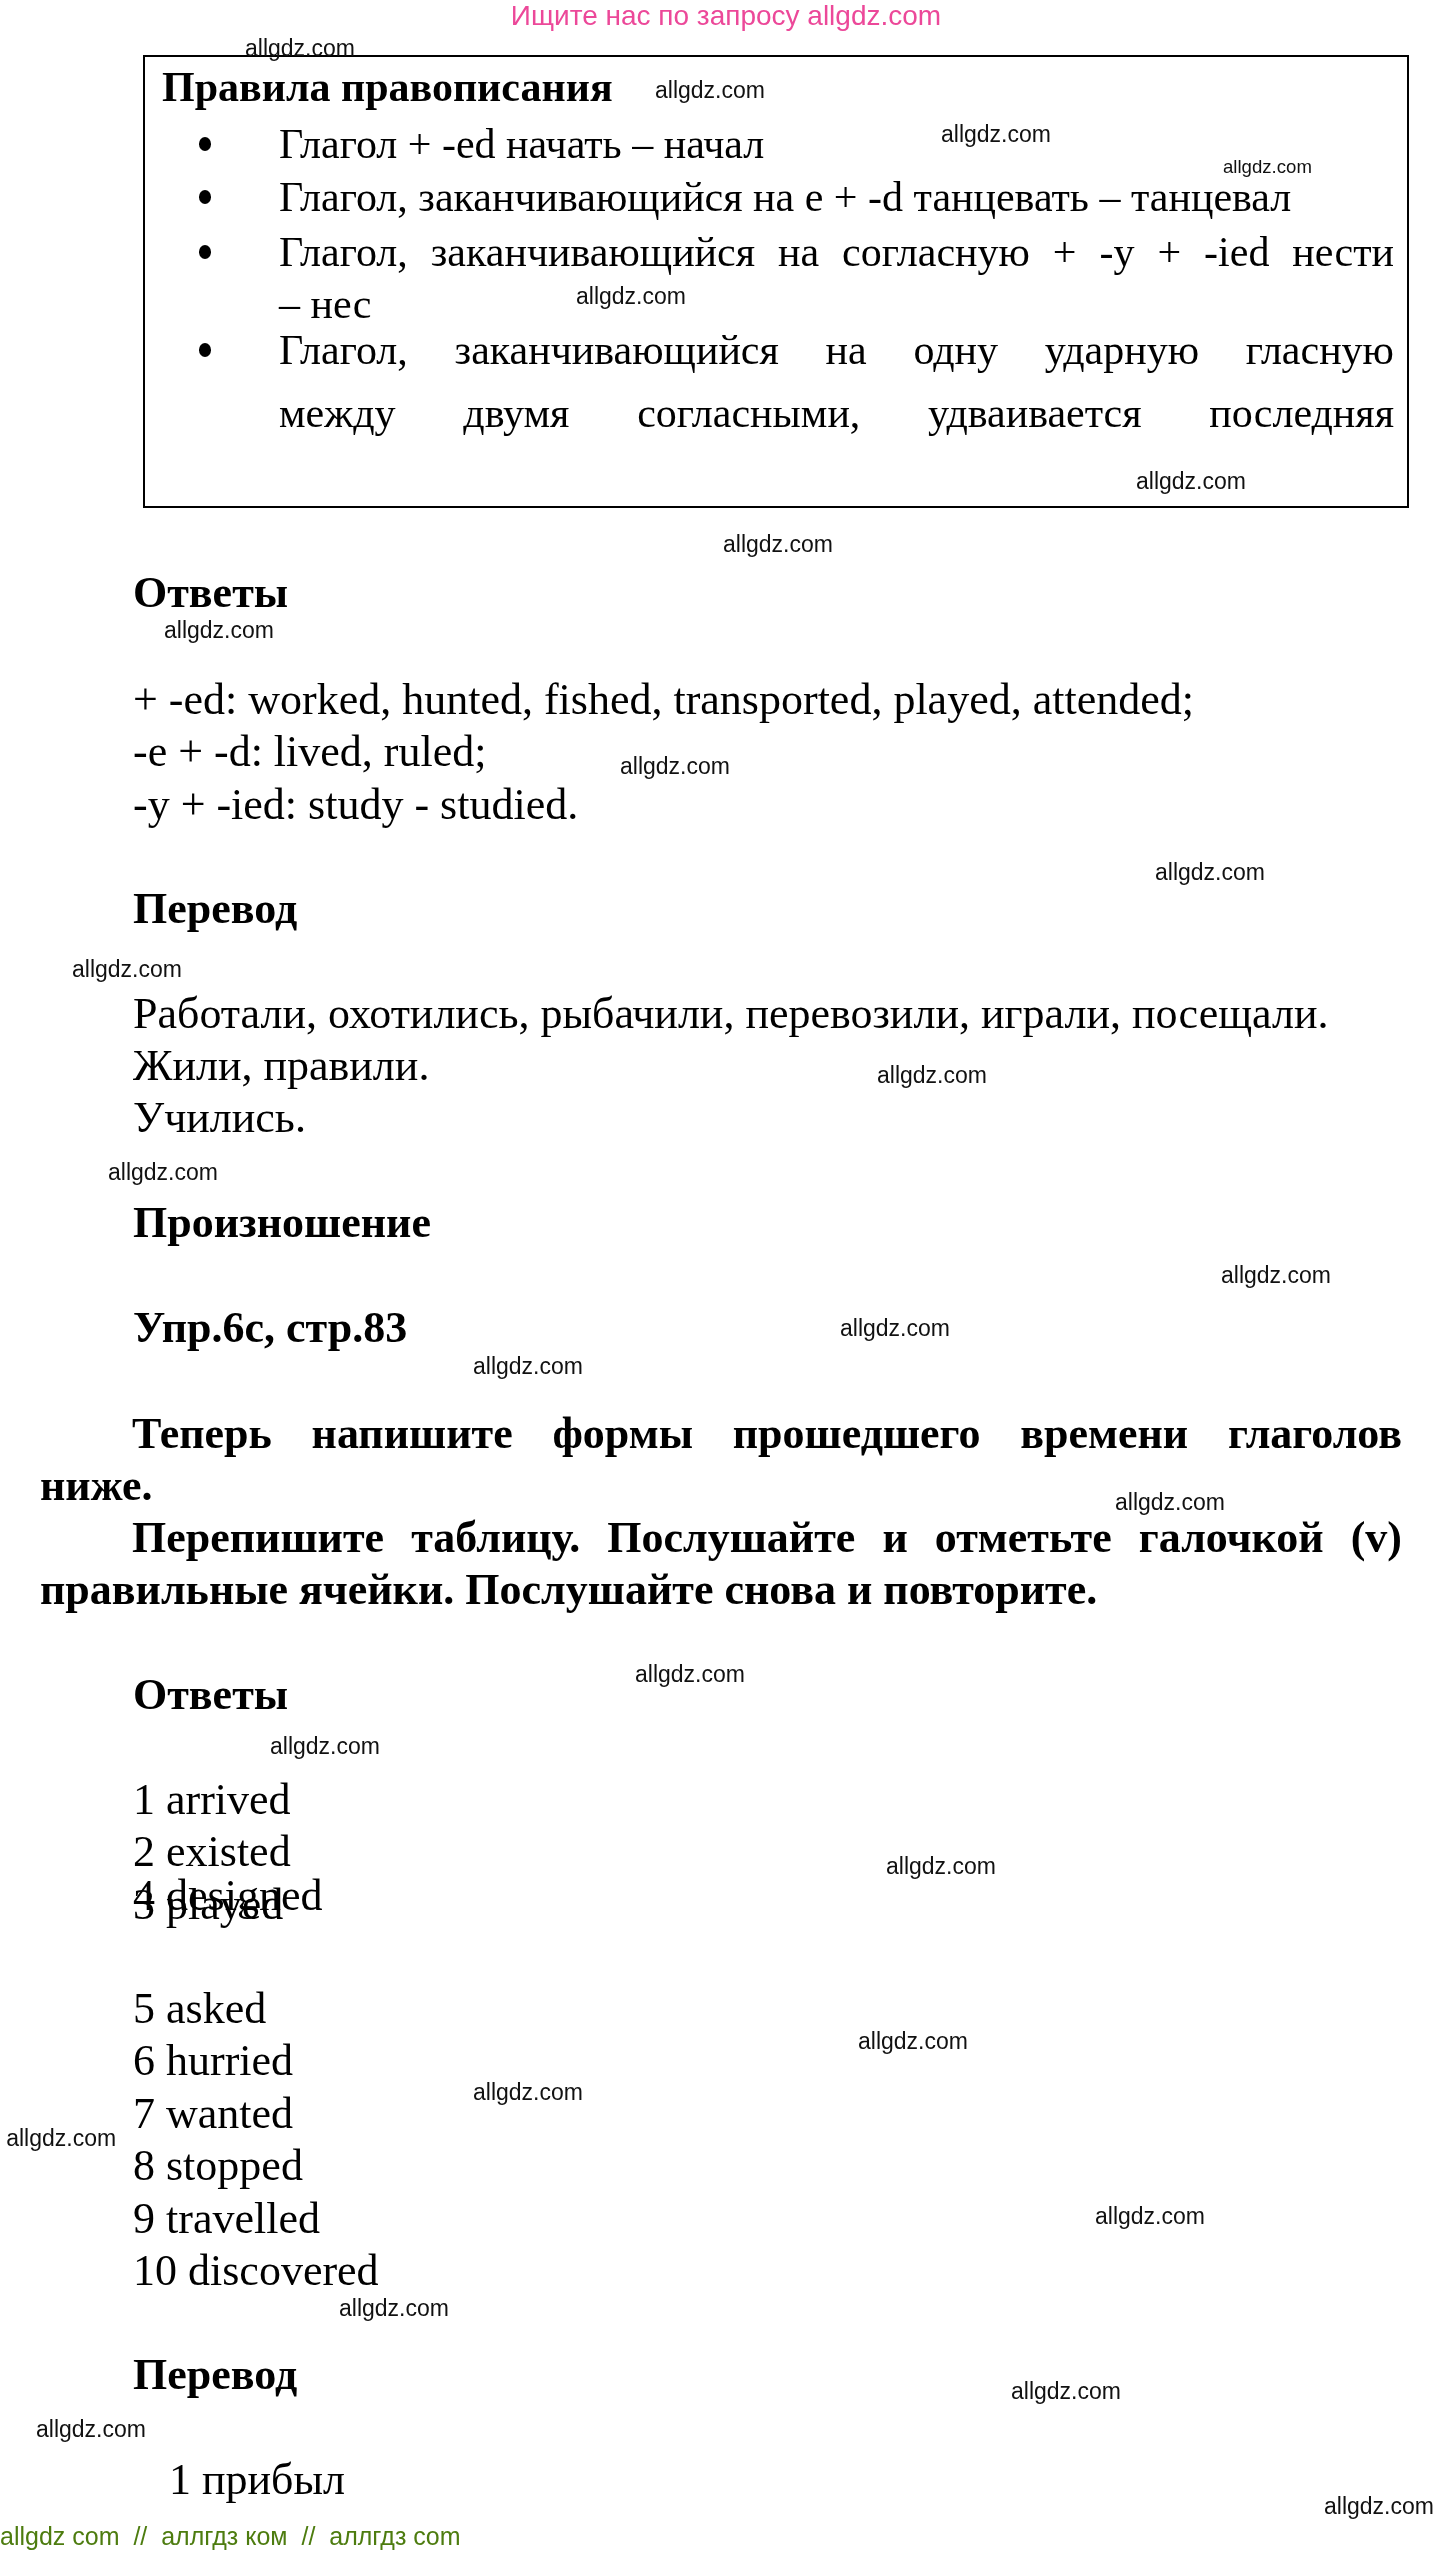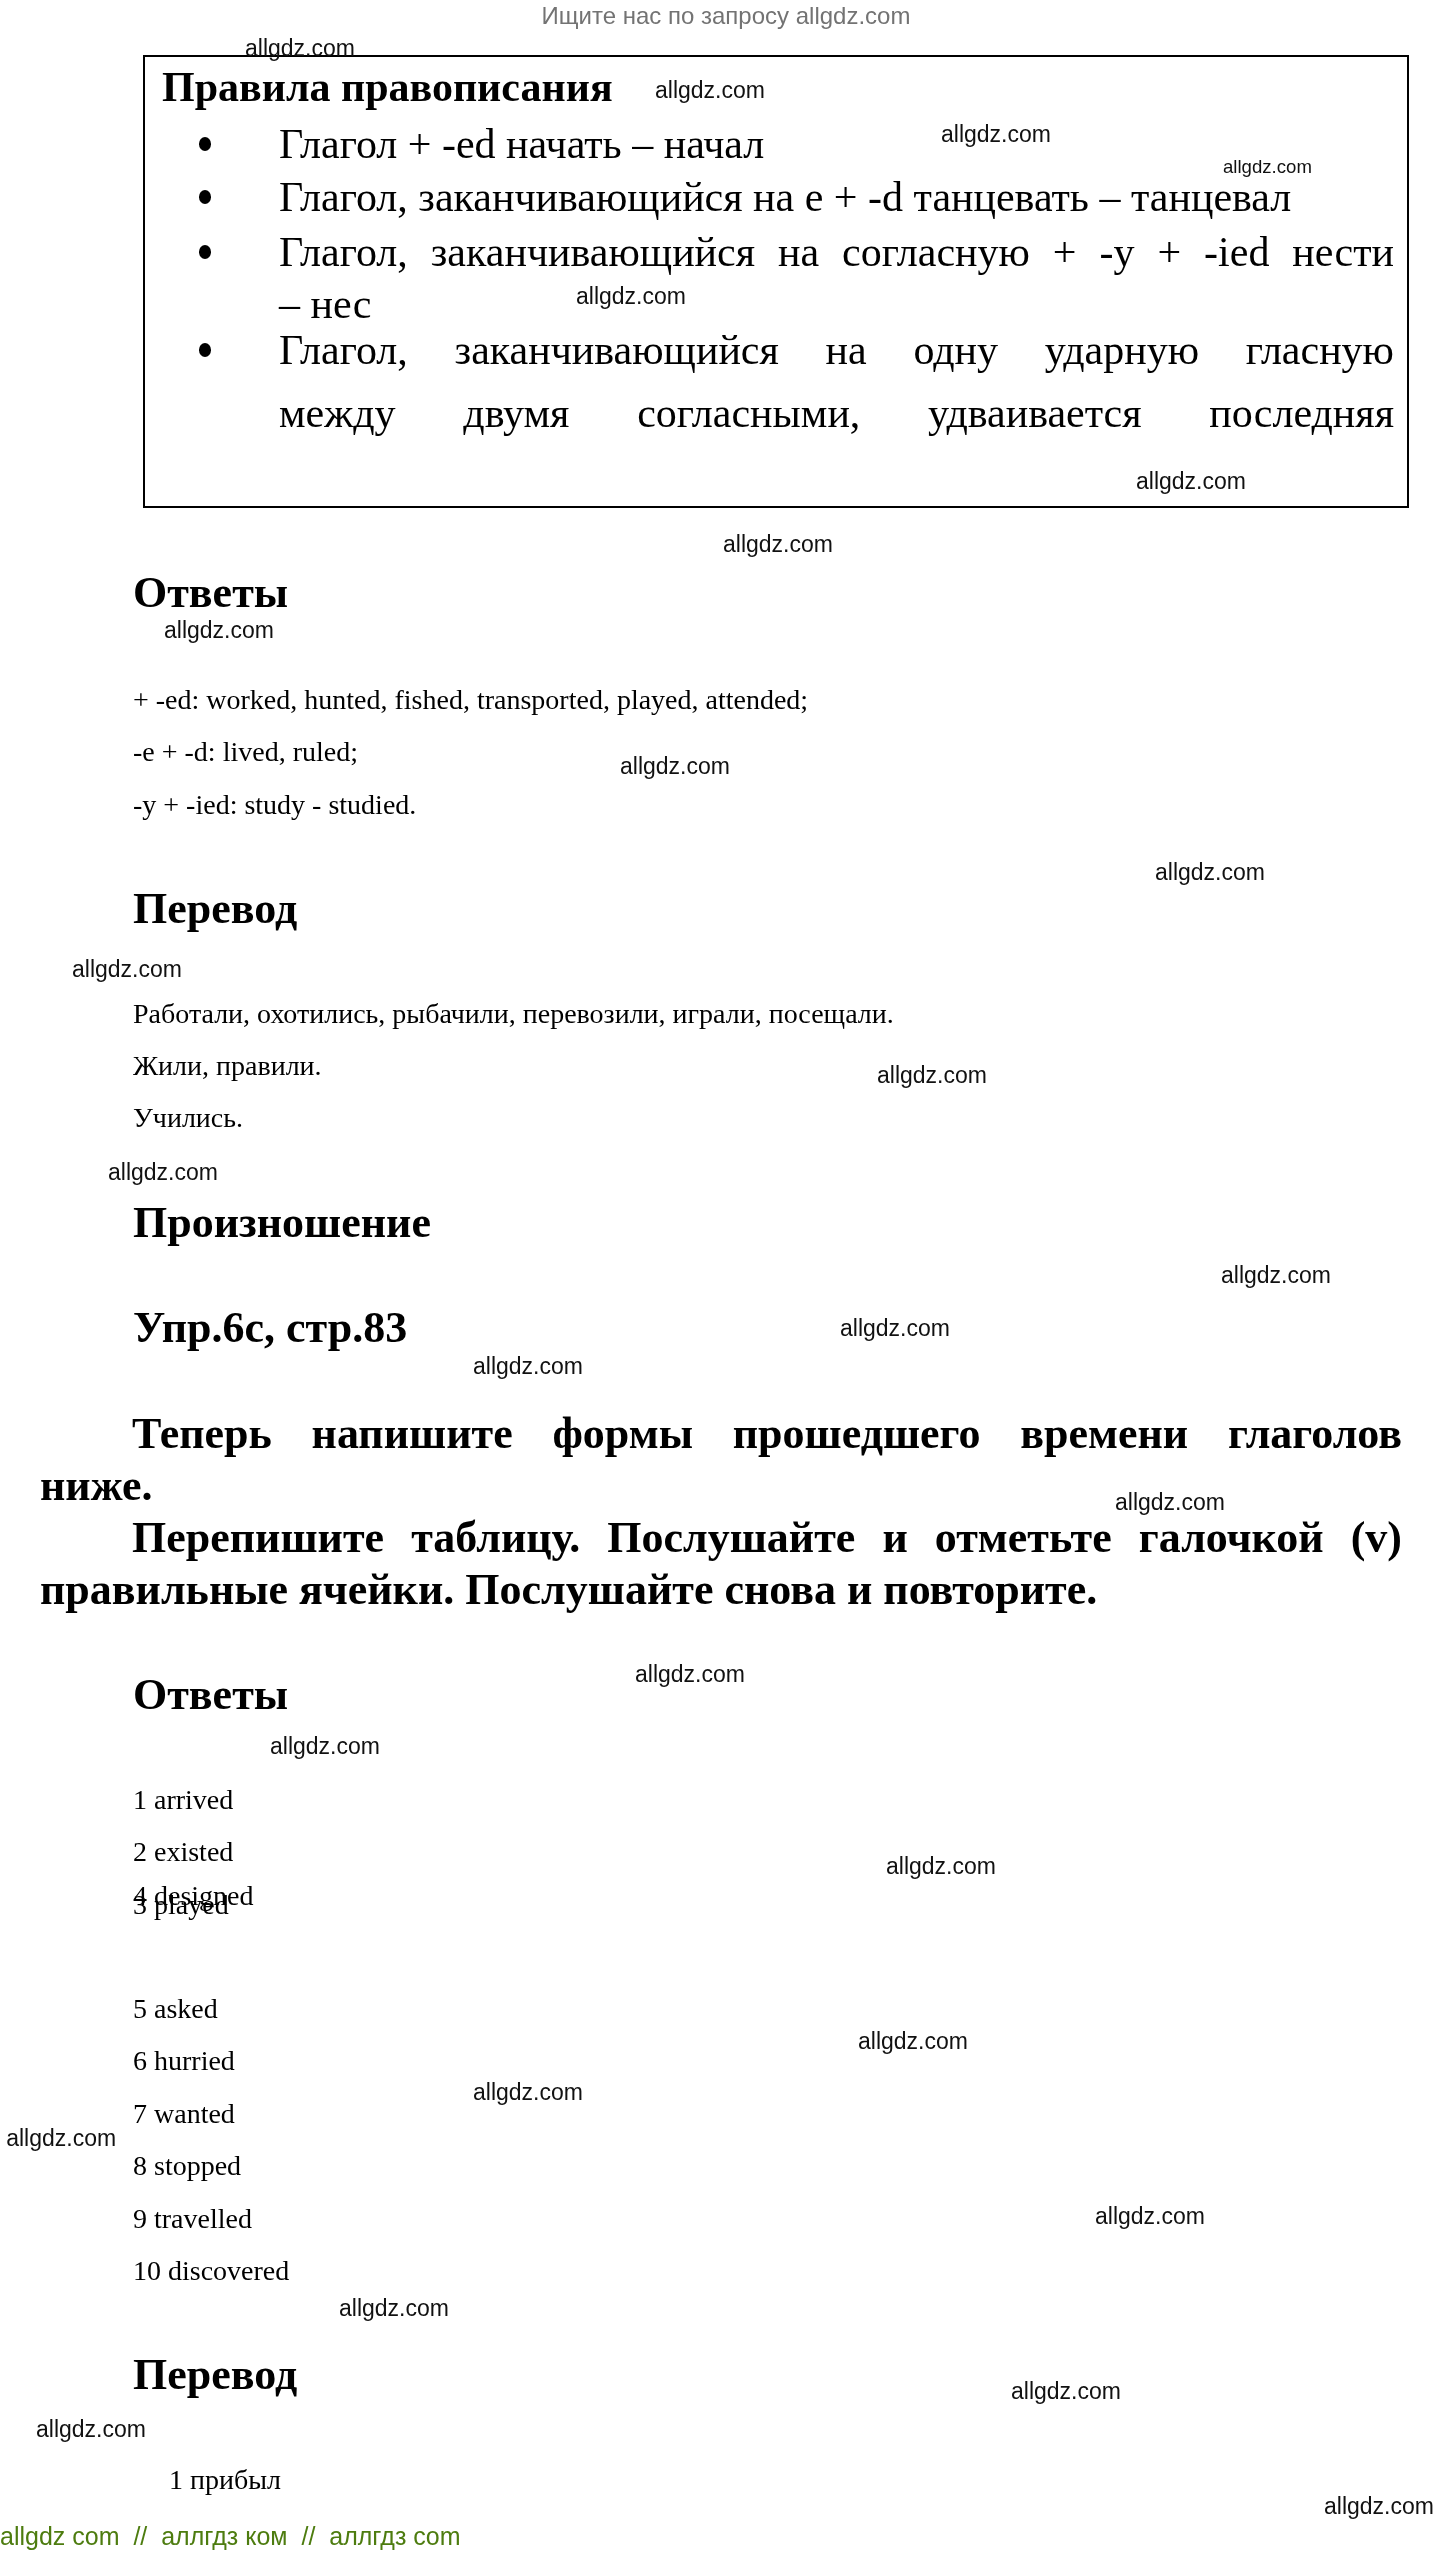--- a/index.html
+++ b/index.html
@@ -1,27 +1,27 @@
 <!DOCTYPE html>
 <html style="font-size:12.4px"><head>
 <meta charset="utf-8">
 <style>
   html, body { margin:0; padding:0; background:#ffffff; }
   body { width:1452px; height:2550px; position:relative; overflow:hidden; color:#000; }
   .serif { font-family: "Liberation Serif", "DejaVu Serif", serif; }
   .sans { font-family: "Liberation Sans", "DejaVu Sans", sans-serif; }
-  .top-banner { position:absolute; left:0; width:1452px; top:0; text-align:center; font-size:24px; line-height:31px; color:#737373; }
+  .top-banner { position:absolute; left:0; width:1452px; top:0; text-align:center; font-size:28px; line-height:31px; color:#ec4899; }
   .rules-box { position:absolute; left:143px; top:55px; width:1266px; height:453px; border:2.3px solid #000; box-sizing:border-box; }
   .rules-title { position:absolute; left:17px; top:4.7px; font-size:42px; font-weight:bold; line-height:50px; white-space:nowrap; }
   .rule { position:absolute; left:85px; width:1165px; font-size:42px; line-height:53px; }
   .rule .bullet { position:absolute; left:-31px; top:18.6px; width:12.4px; height:14px; border-radius:50%; background:#000; }
   .rule .txt { display:block; width:1115px; margin-left:49px; text-align:justify; text-align-last:left; }
   .rule.j .txt { text-align-last:justify; }
   .h { position:absolute; left:133px; font-size:44px; font-weight:bold; line-height:53px; white-space:nowrap; }
-  .line { position:absolute; left:133px; font-size:28px; line-height:53px; white-space:nowrap; }
+  .line { position:absolute; left:133px; font-size:44px; line-height:53px; white-space:nowrap; }
   .para { position:absolute; left:40px; width:1362px; font-size:44px; font-weight:bold; line-height:52px; text-align:justify; }
   .para .ind { display:inline-block; width:92px; }
   .para .row { display:block; text-align:justify; text-align-last:justify; height:52px; }
   .para .row.last { text-align-last:left; }
   .wm { position:absolute; font-size:23px; line-height:28px; color:#111; white-space:nowrap; }
   .wm.sm { font-size:18.6px; line-height:22px; }
   .footer { position:absolute; left:0; width:1452px; top:2522px; text-align:left; font-size:25px; line-height:28px; color:#4d7c0f; white-space:pre; }
 </style>
 </head>
 <body>

